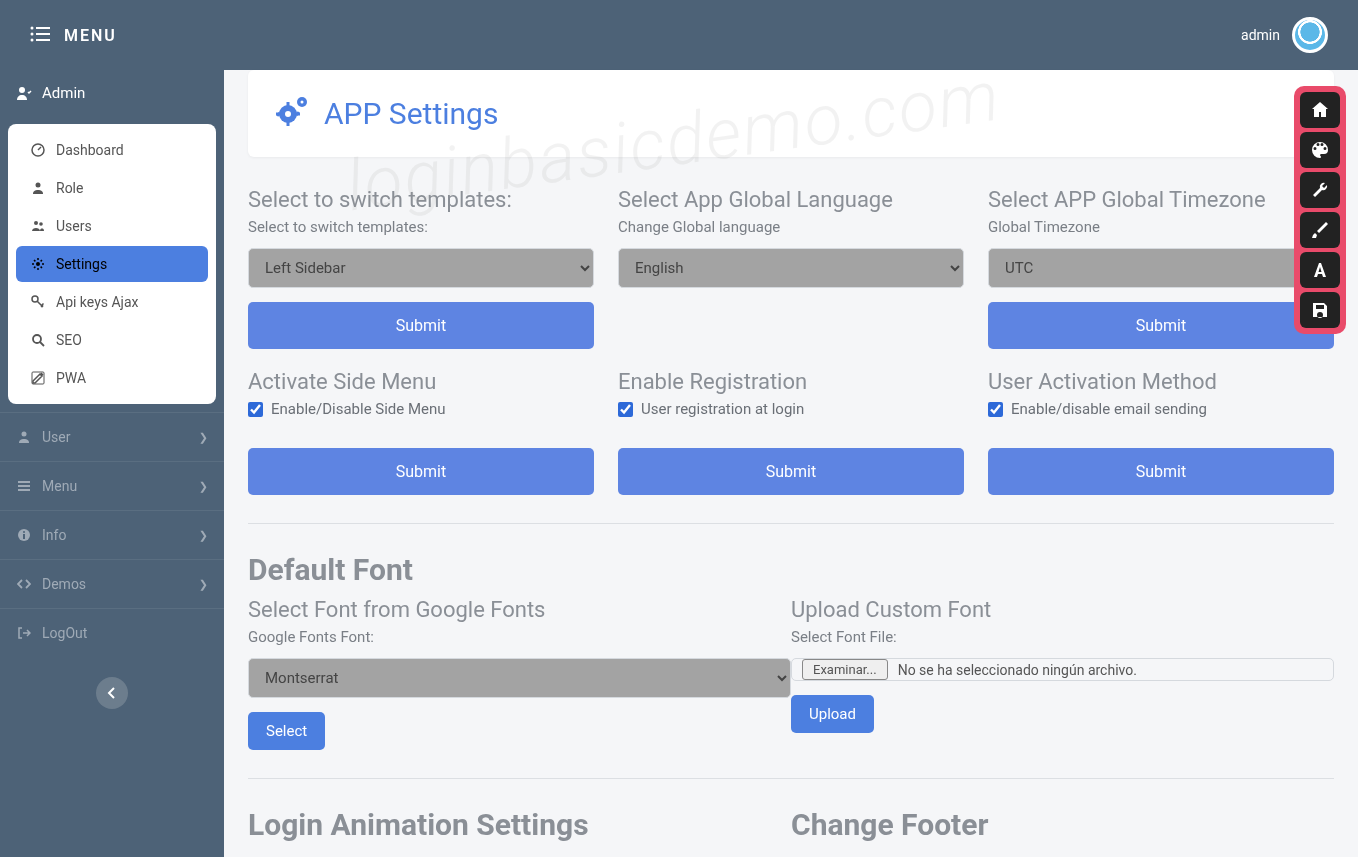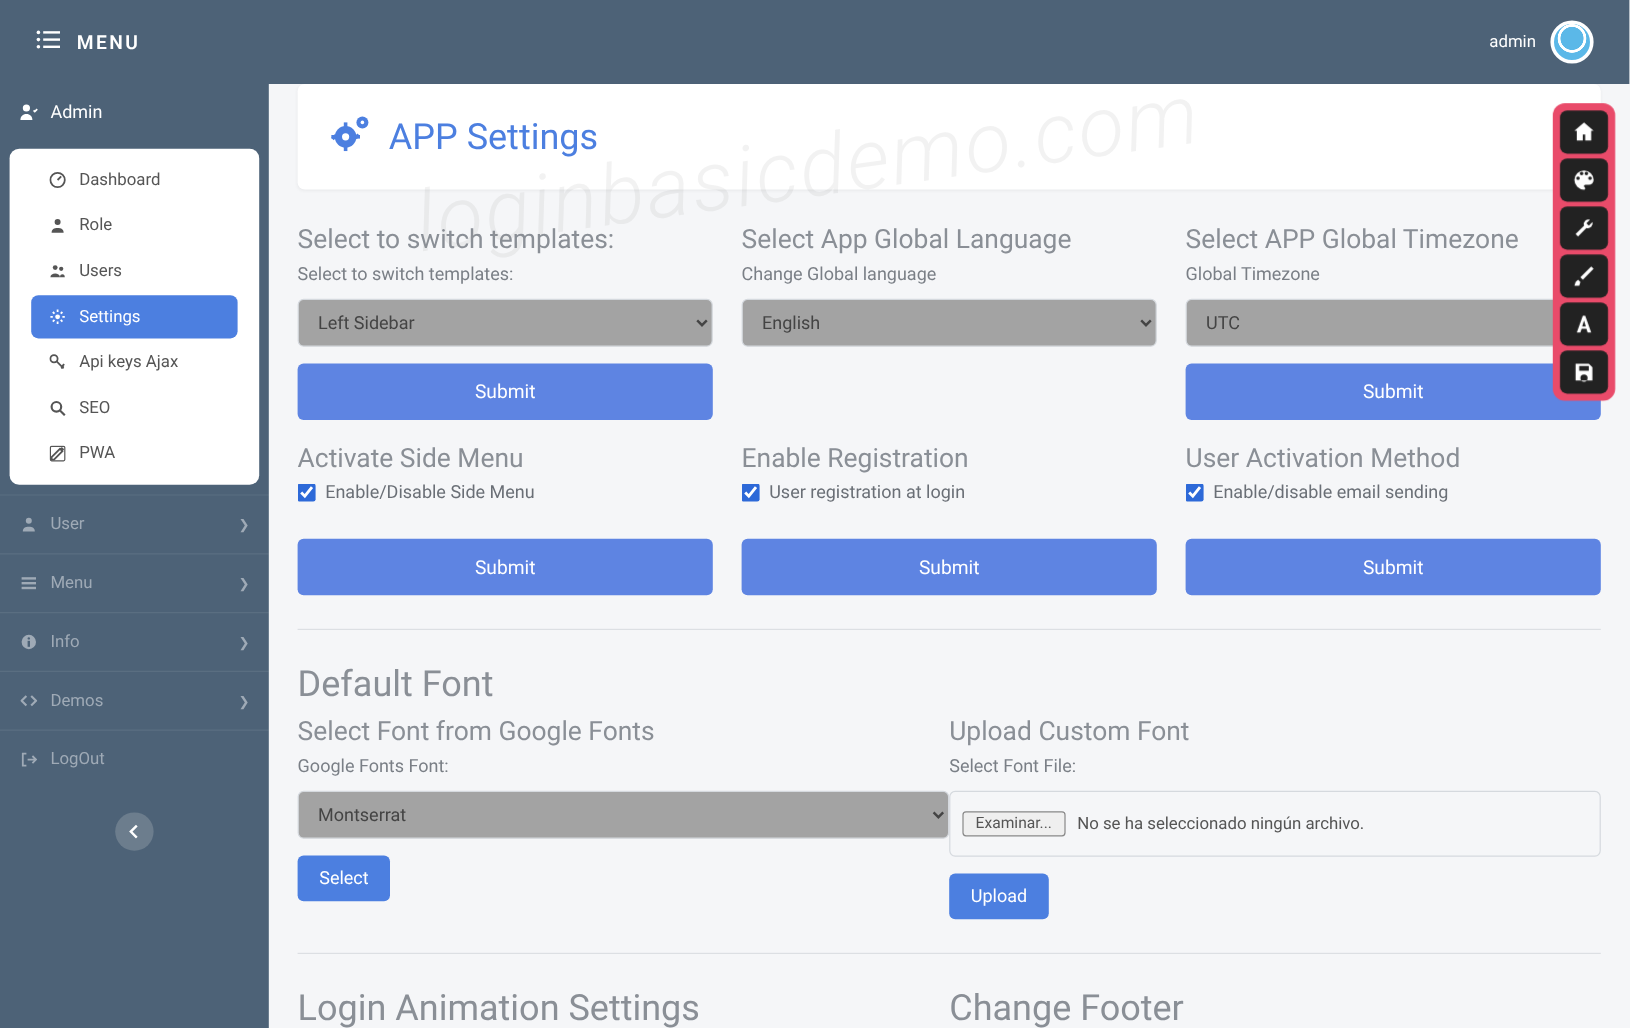--- a/index.html
+++ b/index.html
@@ -5,42 +5,42 @@
 *{box-sizing:border-box;margin:0;padding:0;font-family:-apple-system,BlinkMacSystemFont,"Segoe UI",Roboto,sans-serif}
 body{background:#f5f6f8;color:#333;overflow-x:hidden}
 .topbar{height:70px;background:#4d6277;display:flex;align-items:center;justify-content:space-between;padding:0 30px;color:#fff}
 .menu-toggle{display:flex;align-items:center;gap:14px;font-weight:600;letter-spacing:2px;font-size:16px;cursor:pointer}
 .hamburger-icon{font-size:18px}
 .user-area{display:flex;align-items:center;gap:12px;font-size:14px}
 .avatar{width:36px;height:36px;border-radius:50%;background:radial-gradient(circle at 50% 40%,#5bb8e8 40%,#fff 42%,#fff 50%,#5bb8e8 52%);border:3px solid #fff}
 .layout{display:flex;min-height:calc(100vh - 70px)}
 .sidebar{width:224px;background:#4d6277;color:#cdd4db;flex-shrink:0;position:relative}
 .side-header{padding:14px 16px;color:#fff;display:flex;align-items:center;gap:10px;font-size:15px}
-.side-group{background:#fff;margin:8px;border-radius:8px;padding:6px 12px;color:#555}
+.side-group{background:#fff;margin:8px;border-radius:8px;padding:6px 2px;color:#555}
 .side-item{padding:10px 14px;display:flex;align-items:center;gap:10px;font-size:14px;cursor:pointer;border-radius:6px;margin:2px 6px}
-.side-item.active{background:#4c7fe0;color:#ffffff}
+.side-item.active{background:#4c7fe0;color:#000000}
 .side-sec{padding:16px 16px;display:flex;align-items:center;justify-content:space-between;font-size:14px;cursor:pointer;border-top:1px solid rgba(255,255,255,.08)}
 .side-sec .left{display:flex;gap:10px;color:#9faab6}
 .chev{color:#9faab6;font-size:11px}
 .collapse-btn{width:32px;height:32px;border-radius:50%;background:#6c7d8d;color:#fff;display:flex;align-items:center;justify-content:center;margin:20px auto;cursor:pointer;font-size:14px}
 .main{flex:1;padding:0 24px 40px 24px;position:relative}
 .card-header{background:#fff;border-radius:6px;padding:24px 28px;margin-bottom:30px;box-shadow:0 1px 3px rgba(0,0,0,.05);position:relative;top:-0px;margin-top:0}
 .page-title{color:#4c7fe0;font-size:30px;font-weight:400;display:flex;align-items:center;gap:12px}
 .row3{display:grid;grid-template-columns:repeat(3,1fr);gap:24px;margin-bottom:20px}
 .row2{display:grid;grid-template-columns:repeat(2,1fr);margin-bottom:20px}
 .section-title{color:#8a8f96;font-size:22px;font-weight:400;margin-bottom:6px}
 .section-sub{color:#7a7f86;font-size:15px;margin-bottom:12px}
 select,.fileinput{width:100%;padding:9px 12px;border:1px solid #d5d9de;border-radius:5px;font-size:15px;background:#a3a3a3;color:#444}
 .btn-submit{width:100%;background:#5e84e2;color:#fff;border:none;padding:14px;font-size:16px;border-radius:5px;margin-top:14px;cursor:pointer}
 .btn-small{background:#4c7fe0;color:#fff;border:none;padding:10px 18px;font-size:15px;border-radius:5px;margin-top:14px;cursor:pointer}
 .check-row{display:flex;align-items:center;gap:8px;color:#6a6f76;font-size:15px;margin-bottom:16px}
 .check-row input{width:15px;height:15px;accent-color:#2d69d8}
 hr.sep{border:none;border-top:1px solid #dcdfe3;margin:28px 0}
-.big-heading{color:#8a8f96;font-size:30px;font-weight:400;margin-bottom:10px}
-.file-wrap{border:1px solid #d5d9de;border-radius:5px;padding:16px 10px;display:flex;align-items:center;gap:10px;font-size:14px;color:#555}
+.big-heading{color:#8a8f96;font-size:30px;font-weight:700;margin-bottom:10px}
+.file-wrap{border:1px solid #d5d9de;border-radius:5px;padding:0 10px;display:flex;align-items:center;gap:10px;font-size:14px;color:#555}
 .file-btn{border:1px solid #888;background:#efefef;padding:2px 10px;border-radius:3px;font-size:13px}
 .float-tools{position:fixed;right:12px;top:86px;background:#e94b6a;border-radius:10px;padding:6px;display:flex;flex-direction:column;gap:4px;z-index:50}
 .tool{width:40px;height:36px;background:#222;color:#fff;border-radius:6px;display:flex;align-items:center;justify-content:center;font-size:18px;cursor:pointer}
 .watermark{position:absolute;top:30px;left:120px;font-size:70px;color:rgba(150,150,150,.12);transform:rotate(-8deg);pointer-events:none;font-weight:300;letter-spacing:2px;white-space:nowrap;z-index:1;font-style:italic}
 .ico{width:16px;height:16px;display:inline-flex;align-items:center;justify-content:center;font-size:13px}
 </style>
 </head>
 <body>
 
 <div class="topbar">

